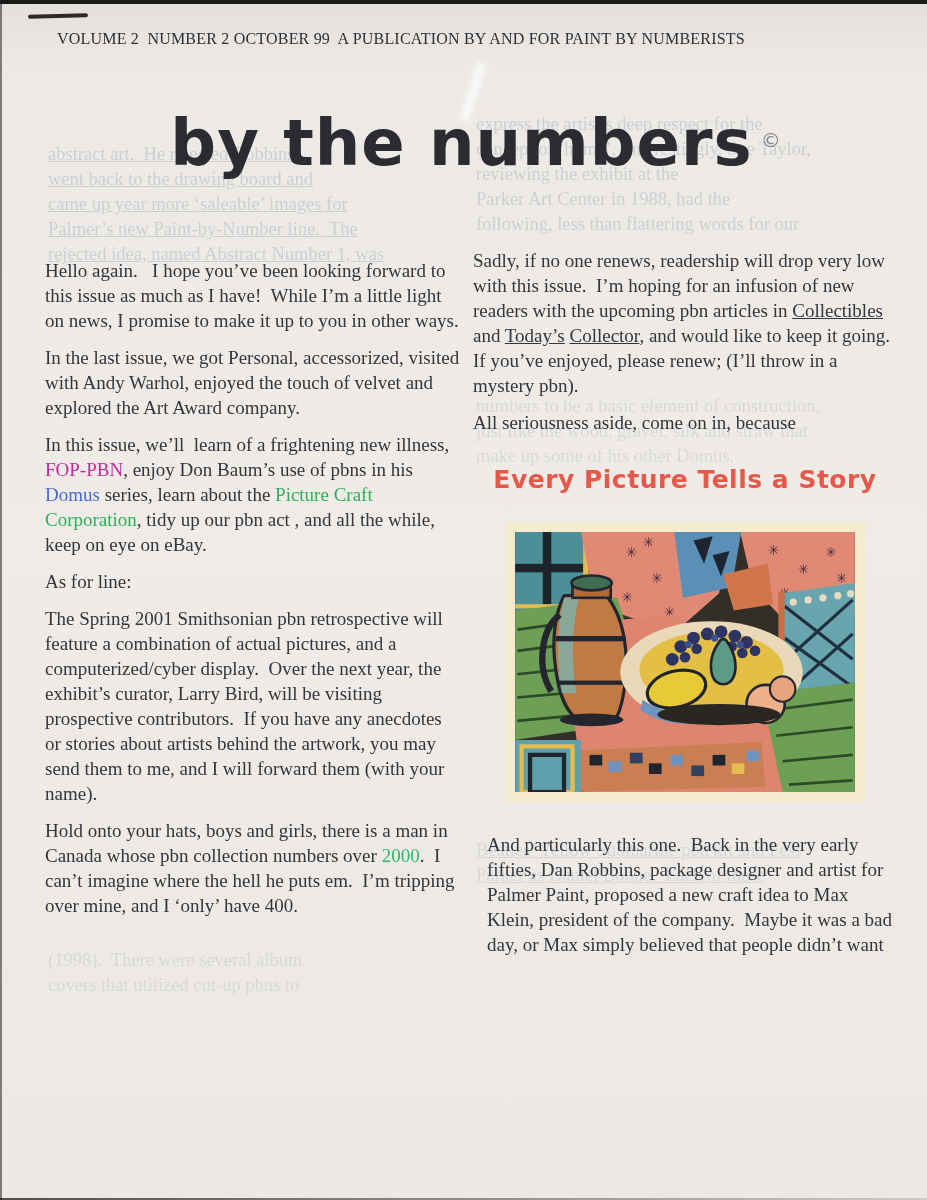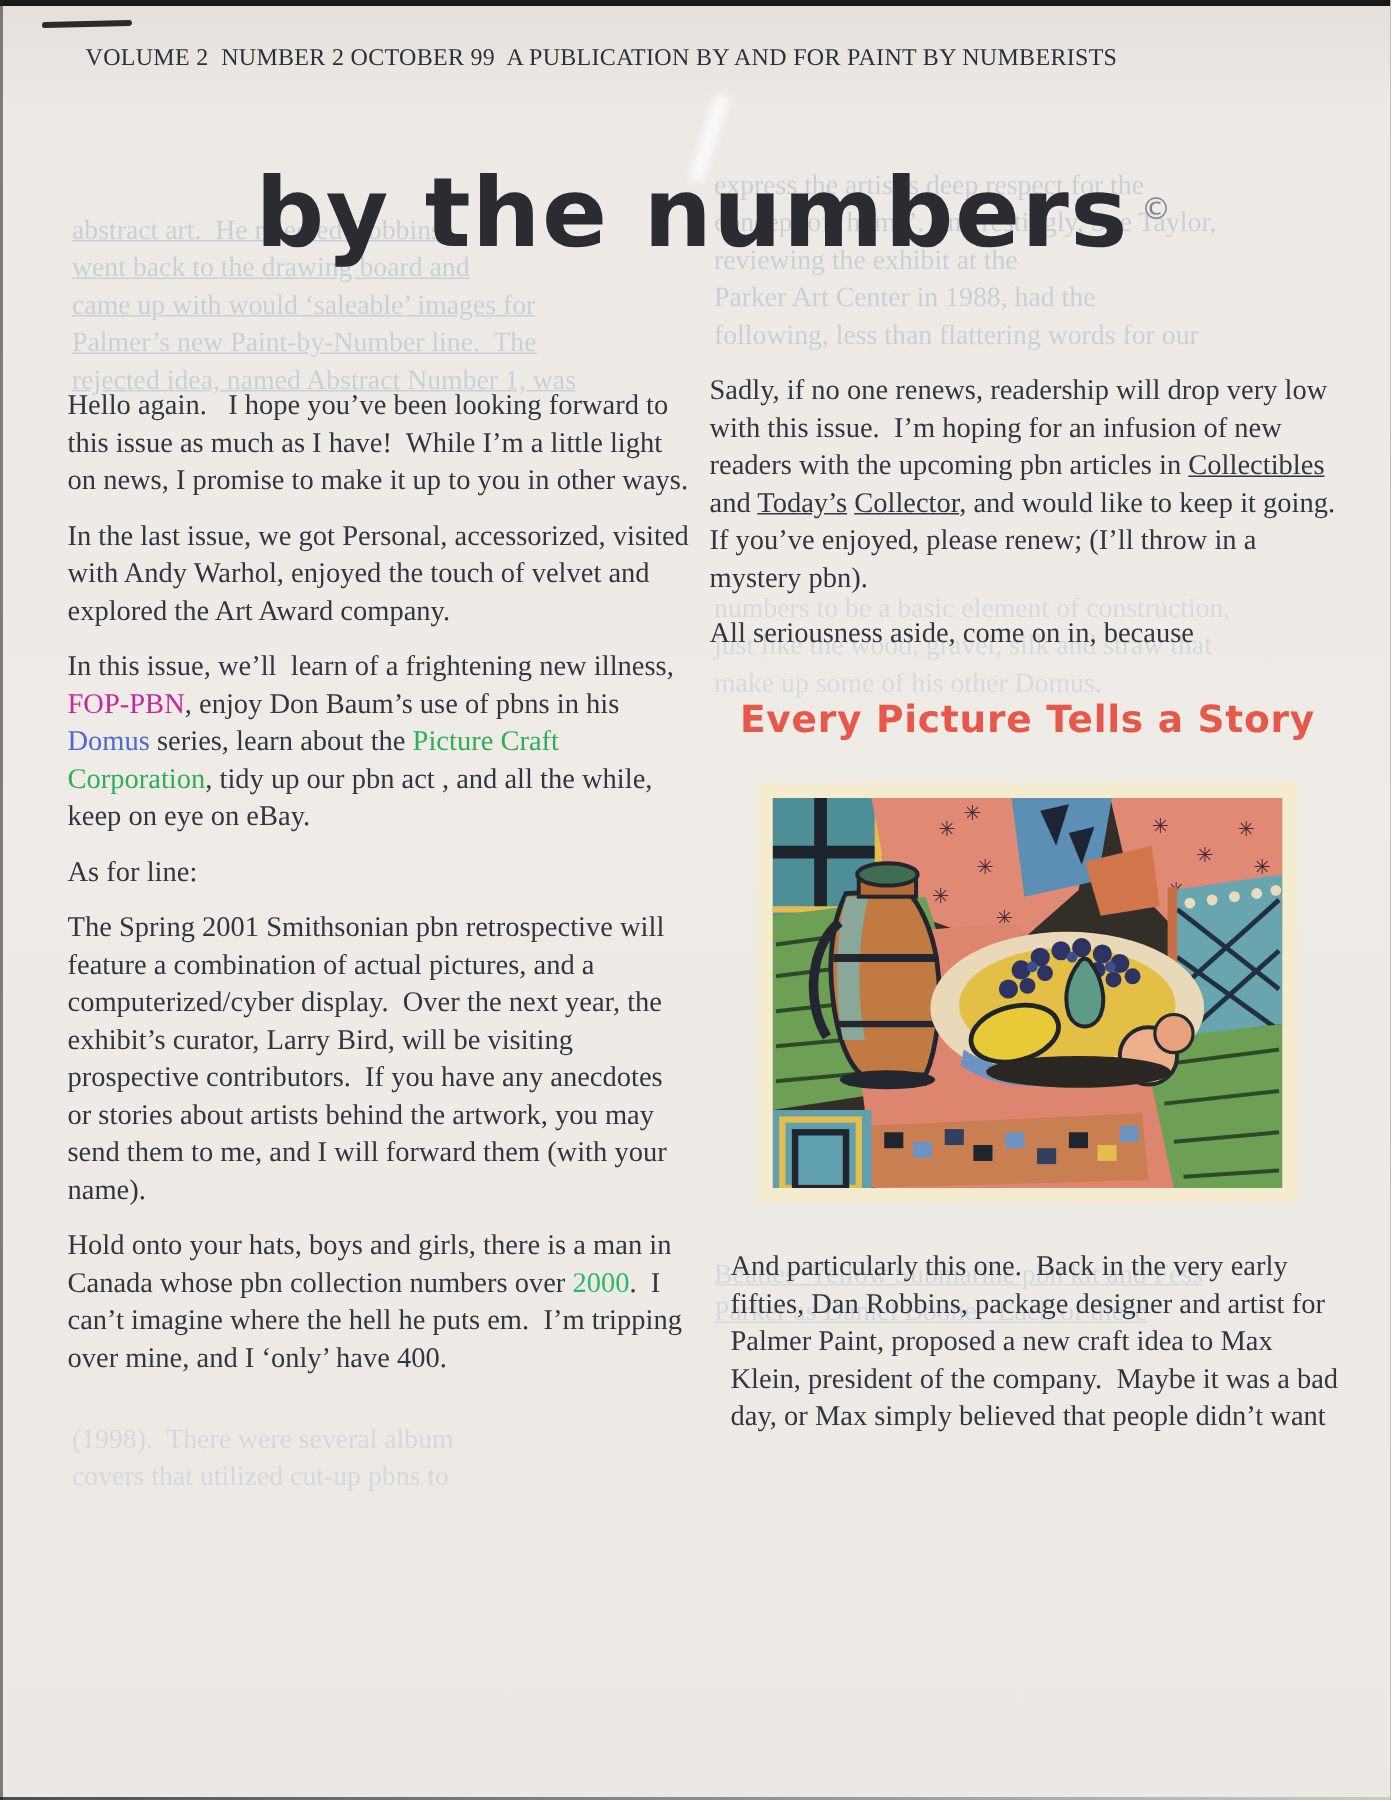--- a/index.html
+++ b/index.html
@@ -54,21 +54,21 @@
 <body>
 
 <div id="page">
 
   <div class="edge-top"></div>
   <div class="edge-left"></div>
   <div class="edge-bottom"></div>
   <div class="pen-mark"></div>
   <div class="crease"></div>
 
-  <div class="bleed" style="left:48px;top:142px;width:420px;text-decoration:underline;"><div>abstract art.  He rejected Robbins’</div><div>went back to the drawing board and</div><div>came up with would ‘saleable’ images for</div><div>Palmer’s new Paint-by-Number line.  The</div><div>rejected idea, named Abstract Number 1, was</div></div>
+  <div class="bleed" style="left:48px;top:142px;width:420px;text-decoration:underline;"><div>abstract art.  He rejected Robbins’</div><div>went back to the drawing board and</div><div>came up year more ‘saleable’ images for</div><div>Palmer’s new Paint-by-Number line.  The</div><div>rejected idea, named Abstract Number 1, was</div></div>
   <div class="bleed" style="left:476px;top:112px;width:424px;"><div>express the artist’s deep respect for the</div><div>concept of ‘home’.  Interestingly, Sue Taylor,</div><div>reviewing the exhibit at the</div><div>Parker Art Center in 1988, had the</div><div>following, less than flattering words for our</div></div>
   <div class="bleed bleed-dim" style="left:476px;top:394px;width:430px;"><div>numbers to be a basic element of construction,</div><div>just like the wood, gravel, silk and straw that</div><div>make up some of his other Domus.</div></div>
   <div class="bleed-head" style="left:473px;top:524px;">An Eye On eBay</div>
   <div class="bleed bleed-dim" style="left:476px;top:838px;width:430px;text-decoration:underline;"><div>Beatles’ Yellow Submarine pbn kit and Fess</div><div>Parker as Daniel Boone.  Each of these</div></div>
   <div class="bleed bleed-dim" style="left:48px;top:948px;width:420px;"><div>(1998).  There were several album</div><div>covers that utilized cut-up pbns to</div></div>
 
   <div class="content">
 
     <div class="masthead">VOLUME 2  NUMBER 2 OCTOBER 99  A PUBLICATION BY AND FOR PAINT BY NUMBERISTS</div>
 

